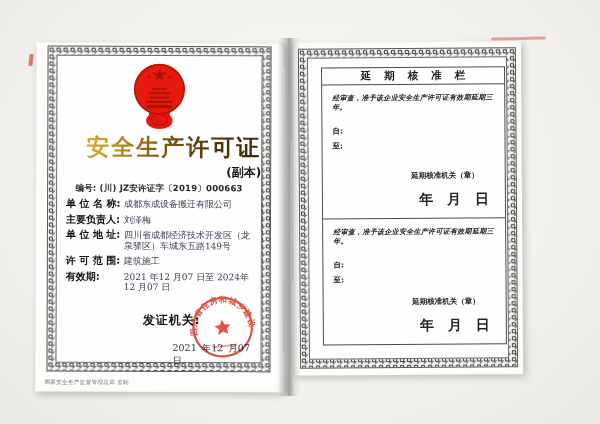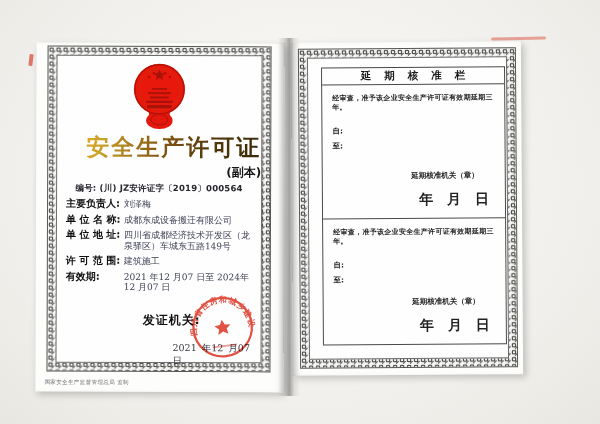--- a/index.html
+++ b/index.html
@@ -51,21 +51,21 @@
   .renewal-table{position:absolute;left:13px;top:9px;width:184px;height:278px;
     border:1px solid #4a4a48;box-sizing:border-box;display:flex;flex-direction:column;
     background:#fefefe;}
   .rt-header{height:17px;border-bottom:1px solid #4a4a48;display:flex;align-items:center;
     justify-content:center;font-size:10.5px;font-weight:bold;color:#1c1c1c;
     letter-spacing:13px;padding-left:13px;box-sizing:border-box;}
   .rt-section{display:flex;flex-direction:column;box-sizing:border-box;}
   .rt-s1{height:134px;border-bottom:1px solid #4a4a48;}
   .rt-s2{flex:1;}
   .notice{margin:9px 8px 0 10px;font-size:7px;font-weight:bold;color:#222;
-    letter-spacing:.3px;line-height:1.25;}
+    letter-spacing:.3px;line-height:1.25;font-style:italic;}
   .from-lbl{margin:14px 0 0 10px;font-size:7.5px;font-weight:bold;color:#222;}
   .to-lbl{margin:5px 0 0 10px;font-size:7.5px;font-weight:bold;color:#222;}
   .approver{margin-top:auto;align-self:flex-end;margin-right:26px;
     font-size:7.5px;font-weight:bold;color:#222;padding-left:8px;}
   .rdate{align-self:flex-end;margin:10px 16px 9px 0;font-size:14px;font-weight:bold;
     color:#222;word-spacing:9px;}
   
   .gutter{position:absolute;left:278px;top:38px;width:22px;height:358px;z-index:5;
     background:linear-gradient(to right, rgba(0,0,0,0) 0%, rgba(40,40,40,.16) 30%,
       rgba(15,15,15,.34) 52%, rgba(90,90,90,.14) 74%, rgba(0,0,0,0) 100%);}
@@ -97,30 +97,30 @@
           <circle cx="41" cy="17" r="1.3" fill="#a81208"></circle>
           <rect x="22" y="28.5" width="16" height="1.8" fill="#a81208"></rect>
           <rect x="18" y="33" width="24" height="2" fill="#a81208"></rect>
           <rect x="20" y="37.5" width="20" height="2.2" fill="#a81208"></rect>
           <rect x="16" y="42" width="28" height="2.4" fill="#a81208"></rect>
           <rect x="17" y="46.5" width="26" height="3.4" fill="#a81208"></rect>
         </svg>
 
         <div class="cert-title">安全生产许可证</div>
         <div class="cert-subtitle">(副本)</div>
-        <div class="serial">编号: (川) JZ安许证字〔2019〕000564</div>
+        <div class="serial">编号: (川) JZ安许证字〔2019〕000663</div>
 
         <div class="fields">
           <div class="field-row">
+            <span class="f-label">单 位 名 称:</span>
+            <span class="f-value">成都东成设备搬迁有限公司</span>
+          </div>
+          <div class="field-row">
             <span class="f-label">主要负责人:</span>
             <span class="f-value">刘泽梅</span>
-          </div>
-          <div class="field-row">
-            <span class="f-label">单 位 名 称:</span>
-            <span class="f-value">成都东成设备搬迁有限公司</span>
           </div>
           <div class="field-row">
             <span class="f-label">单 位 地 址:</span>
             <span class="f-value">四川省成都经济技术开发区（龙泉驿区）车城东五路149号</span>
           </div>
           <div class="field-row">
             <span class="f-label">许 可 范 围:</span>
             <span class="f-value">建筑施工</span>
           </div>
           <div class="field-row">

